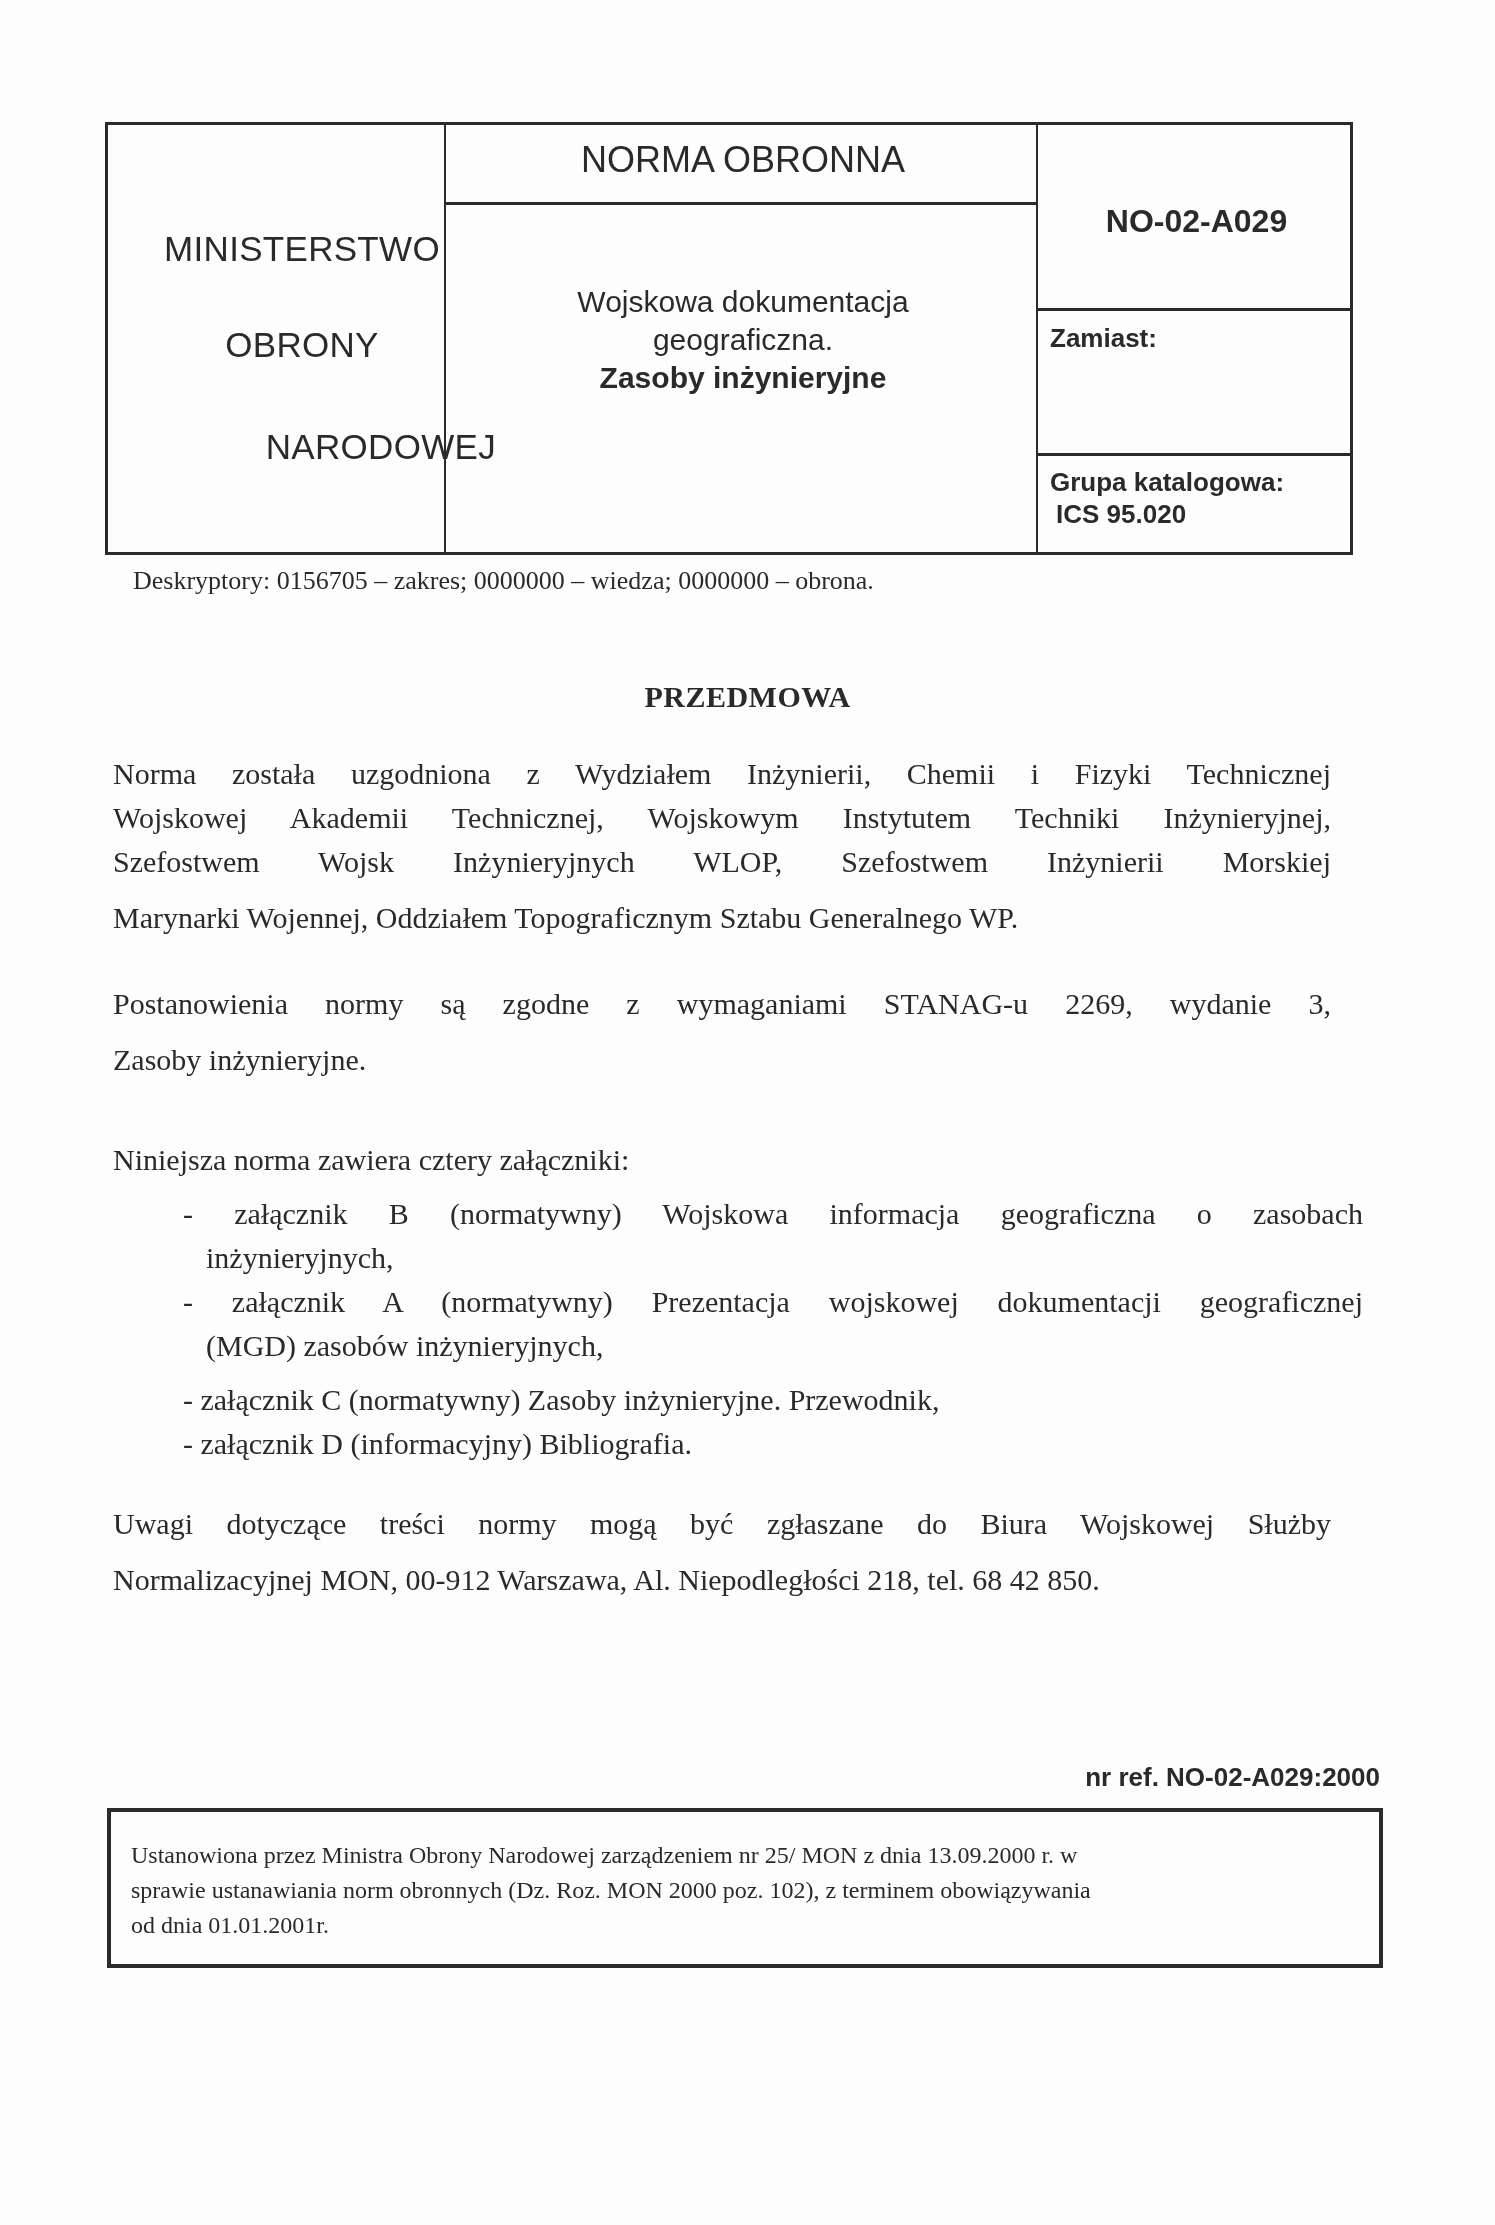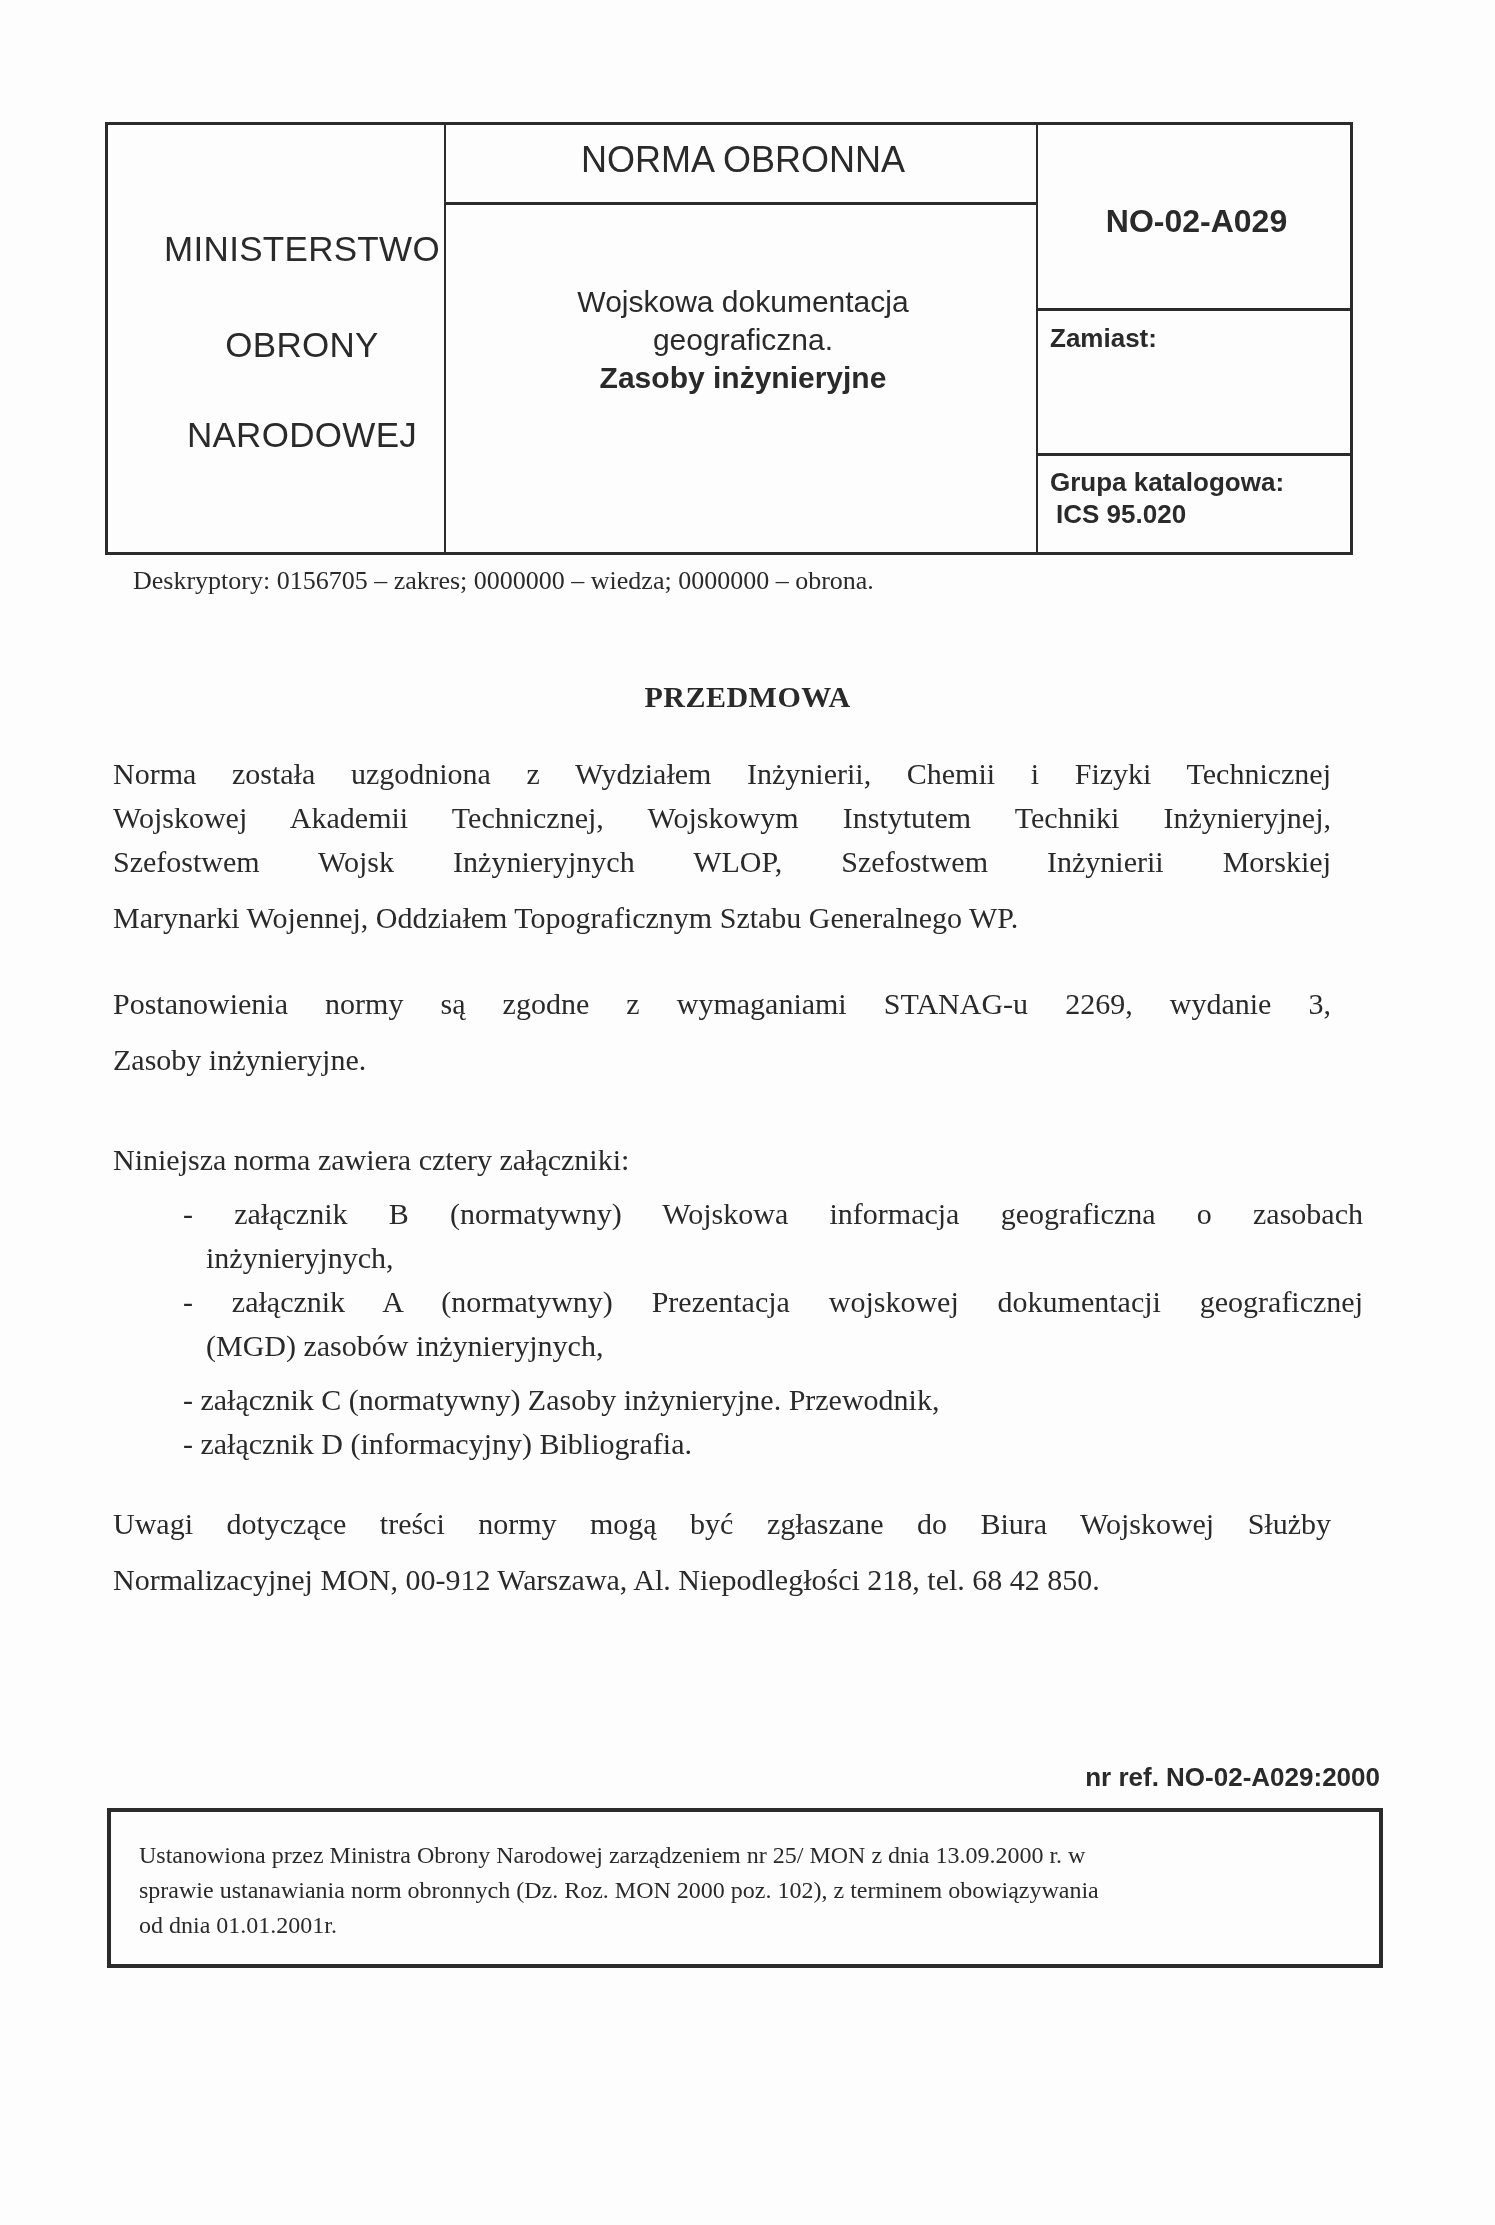--- a/index.html
+++ b/index.html
@@ -138,21 +138,21 @@
       position: absolute;
       left: 107px;
       top: 1808px;
       width: 1276px;
       height: 160px;
       border: 4px solid #2b2b2b;
       box-sizing: border-box;
     }
     #footer-text {
       position: absolute;
-      left: 28px;
+      left: 20px;
       top: 26px;
       width: 1230px;
       font-size: 24px;
       line-height: 35px;
     }
     .fline { display: block; white-space: nowrap; }
   </style>
 </head>
 <body>
 
@@ -161,21 +161,21 @@
   <div class="vline" style="left:336px; top:0; height:427px;"></div>
   <div class="vline" style="left:928px; top:0; height:427px;"></div>
 
   <div class="hline" style="left:338px; top:77px; width:590px;"></div>
 
   <div class="hline" style="left:930px; top:183px; width:312px;"></div>
   <div class="hline" style="left:930px; top:328px; width:312px;"></div>
 
   <div class="ministry-line sans" style="top:104px;">MINISTERSTWO</div>
   <div class="ministry-line sans" style="top:200px;">OBRONY</div>
-  <div class="ministry-line sans" style="top:290px;">NARODOWEJ</div>
+  <div class="ministry-line sans" style="top:302px;text-align:right;">NARODOWEJ</div>
 
   <div class="norm-label sans">NORMA OBRONNA</div>
   <div class="title-line sans" style="top:160px;">Wojskowa dokumentacja</div>
   <div class="title-line sans" style="top:198px;">geograficzna.</div>
   <div class="title-line sans title-bold" style="top:236px;">Zasoby inżynieryjne</div>
 
   <div class="code sans">NO-02-A029</div>
 
   <div class="right-label sans" style="top:198px;">Zamiast:</div>
 

